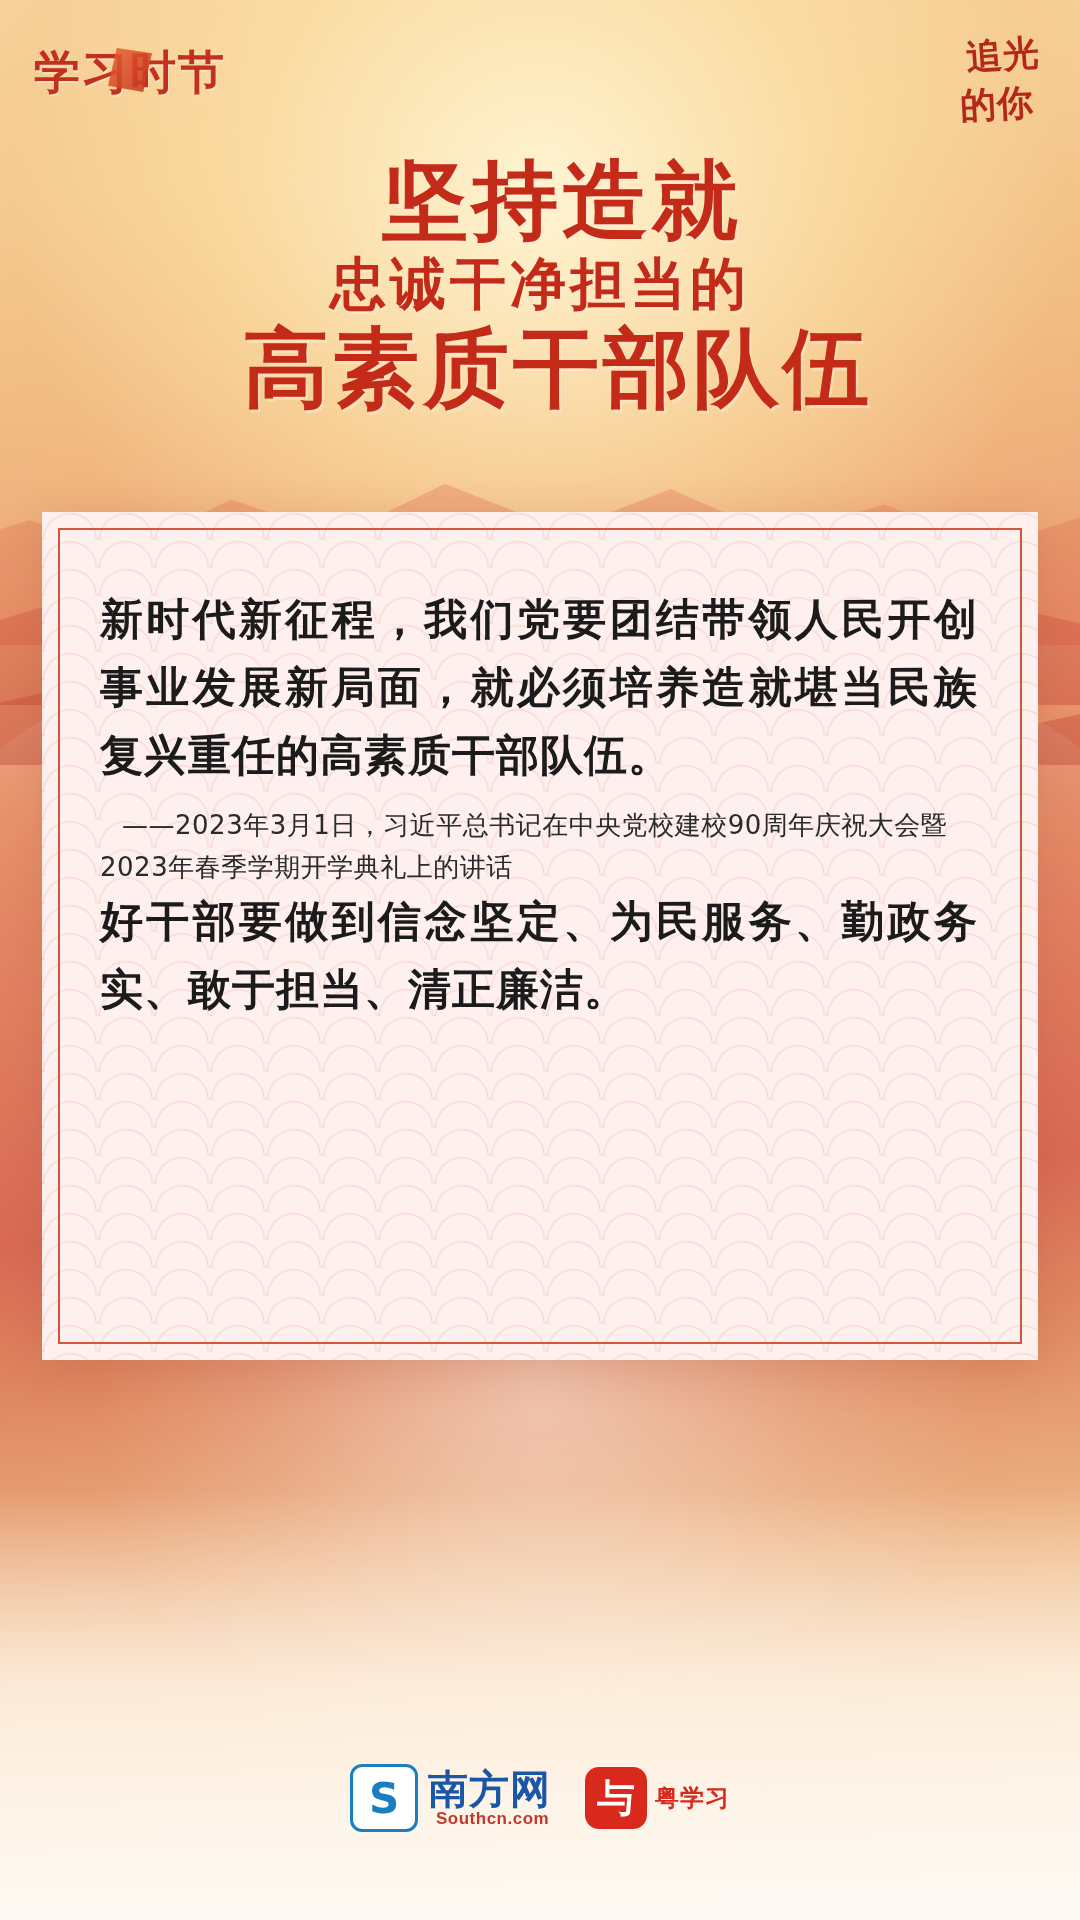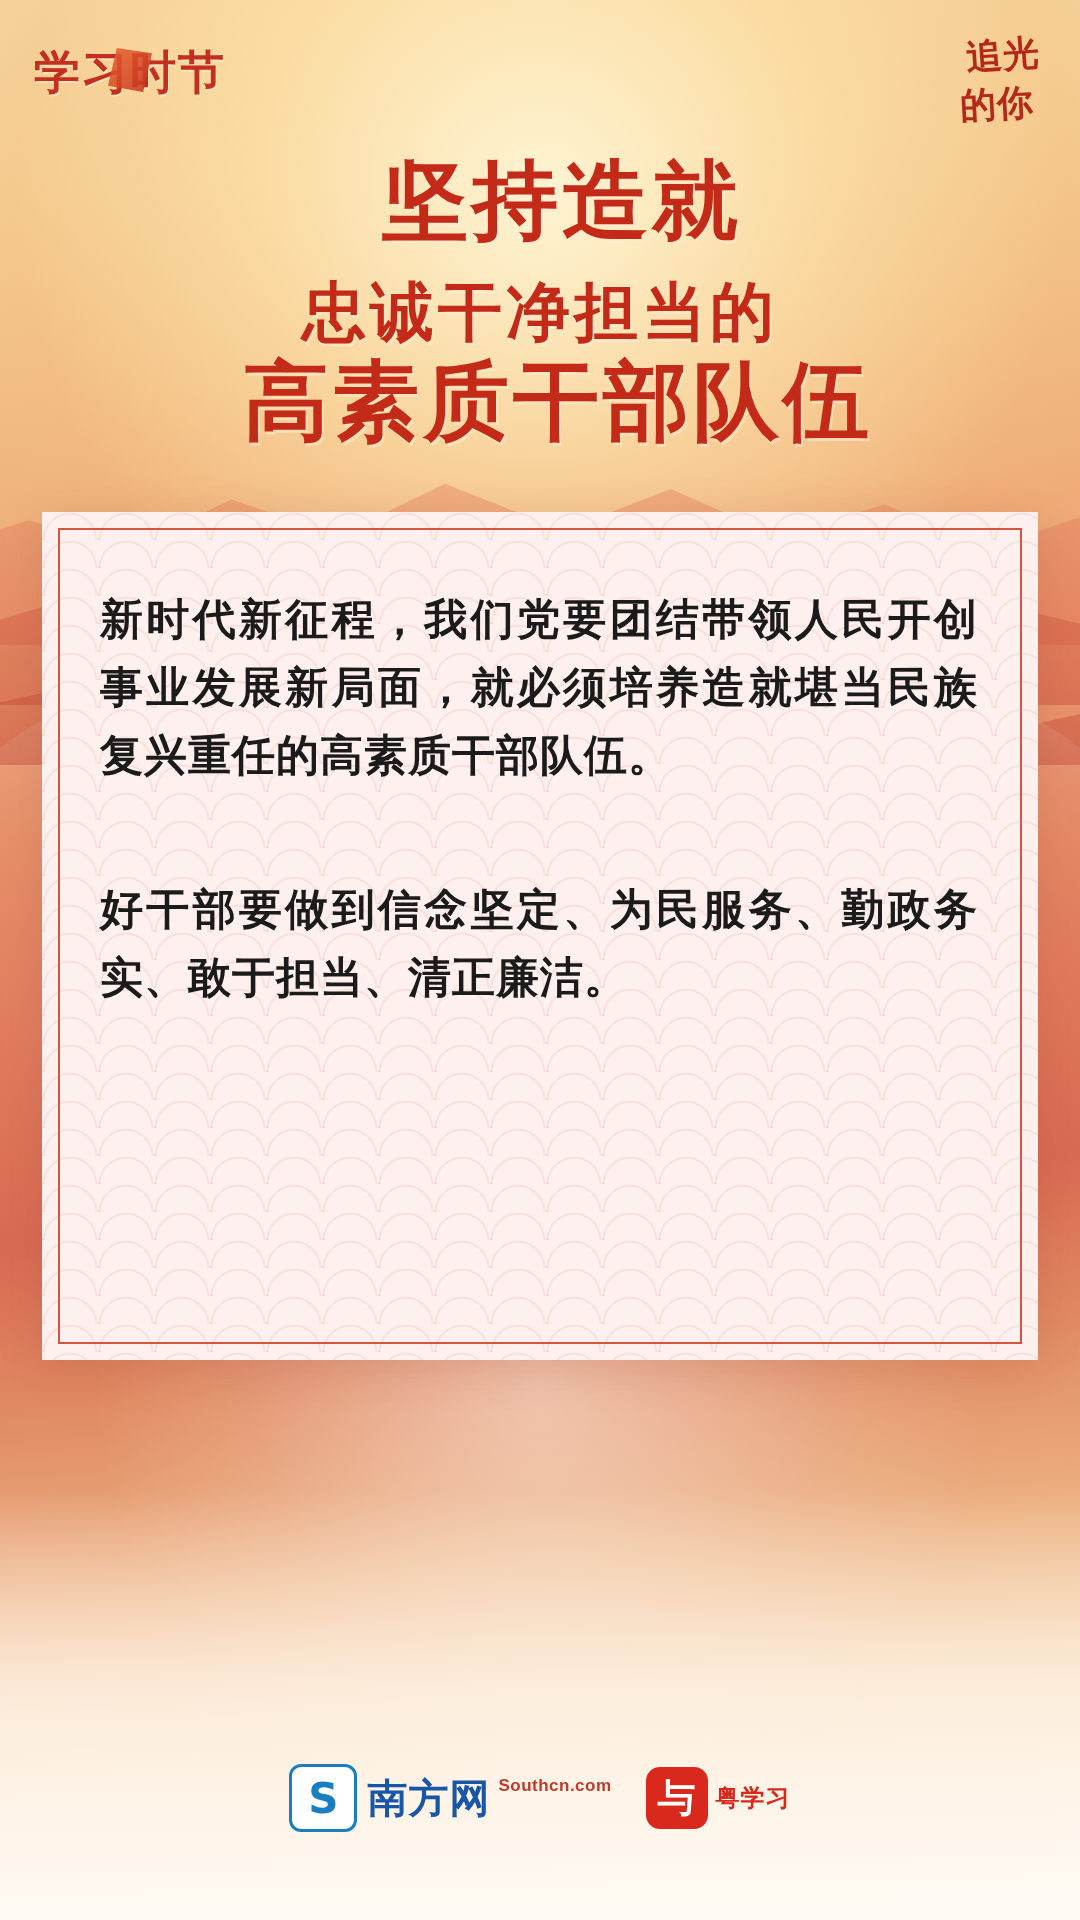--- a/index.html
+++ b/index.html
@@ -164,21 +164,21 @@
   }
   .title-line {
     font-family: "DejaVu Sans", "Liberation Sans", sans-serif;
     font-weight: bold;
     color: #c32a18;
     line-height: 1.18;
     letter-spacing: 4px;
     text-shadow: 2px 3px 0 rgba(255,235,210,0.55);
   }
   .title-line.l1 { font-size: 86px; padding-left: 44px; }
-  .title-line.l2 { font-size: 64px; margin-top: 24px; }
+  .title-line.l2 { font-size: 56px; }
   .title-line.l3 { font-size: 86px; padding-left: 36px; }
 
   
   .card {
     position: absolute;
     left: 42px;
     top: 512px;
     width: 996px;
     height: 848px;
     background: #fdf0ee;
@@ -216,21 +216,21 @@
   }
   .quote-src {
     margin-top: 14px;
     font-family: "DejaVu Sans", "Liberation Sans", sans-serif;
     font-size: 26px;
     line-height: 1.62;
     color: #2a2a2a;
     text-indent: 22px;
     letter-spacing: .5px;
   }
-  .quote-block + .quote-block { margin-top: 86px; }
+  .quote-block + .quote-block { }
 
   
   .footer {
     position: absolute;
     left: 0; right: 0;
     bottom: 88px;
     display: flex;
     align-items: center;
     justify-content: center;
     gap: 34px;
@@ -249,20 +249,21 @@
     color: #1a7fc1;
     font-size: 42px;
     font-weight: bold;
     display: flex;
     align-items: center;
     justify-content: center;
     font-family: "DejaVu Sans", "Liberation Sans", sans-serif;
   }
   .logo-southcn .s-text {
     display: flex;
+    flex-direction: column;
     line-height: 1.05;
   }
   .logo-southcn .s-cn {
     font-size: 40px;
     font-weight: bold;
     color: #1a56a8;
     letter-spacing: 1px;
     font-family: "DejaVu Sans", "Liberation Sans", sans-serif;
   }
   .logo-southcn .s-en {
@@ -328,20 +329,21 @@
     <div class="title-line l3">高素质干部队伍</div>
   </div>
 
   <div class="card">
     <div class="card-pattern"></div>
     <div class="card-inner-border"></div>
     <div class="card-content">
 
       <div class="quote-block">
         <div class="quote-text">新时代新征程，我们党要团结带领人民开创事业发展新局面，就必须培养造就堪当民族复兴重任的高素质干部队伍。</div>
+        <div class="quote-src">——2023年3月1日，习近平总书记在中央党校建校90周年庆祝大会暨2023年春季学期开学典礼上的讲话</div>
       </div>
 
       <div class="quote-block">
         <div class="quote-text">好干部要做到信念坚定、为民服务、勤政务实、敢于担当、清正廉洁。</div>
       </div>
 
     </div>
   </div>
 
   <div class="footer">

